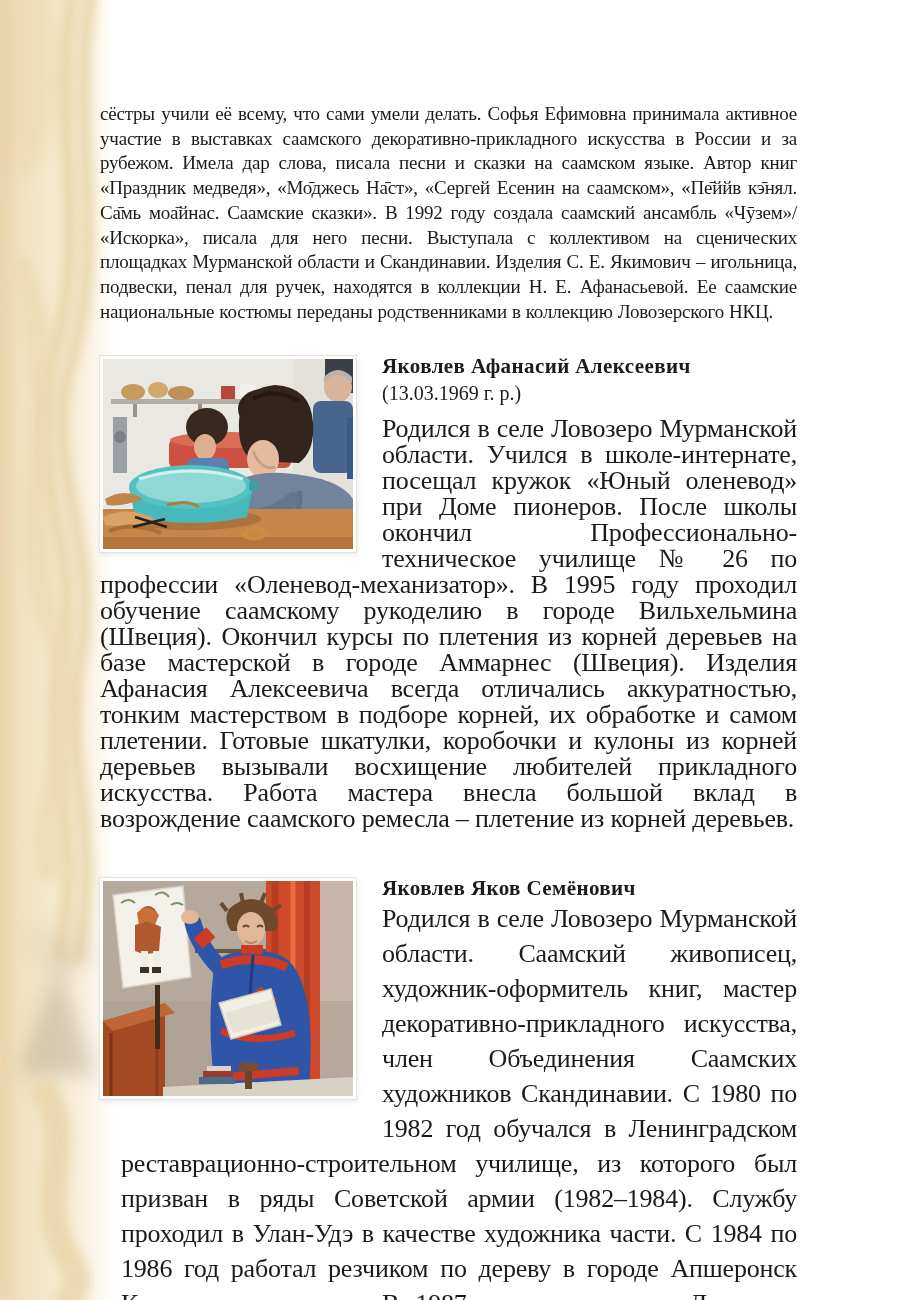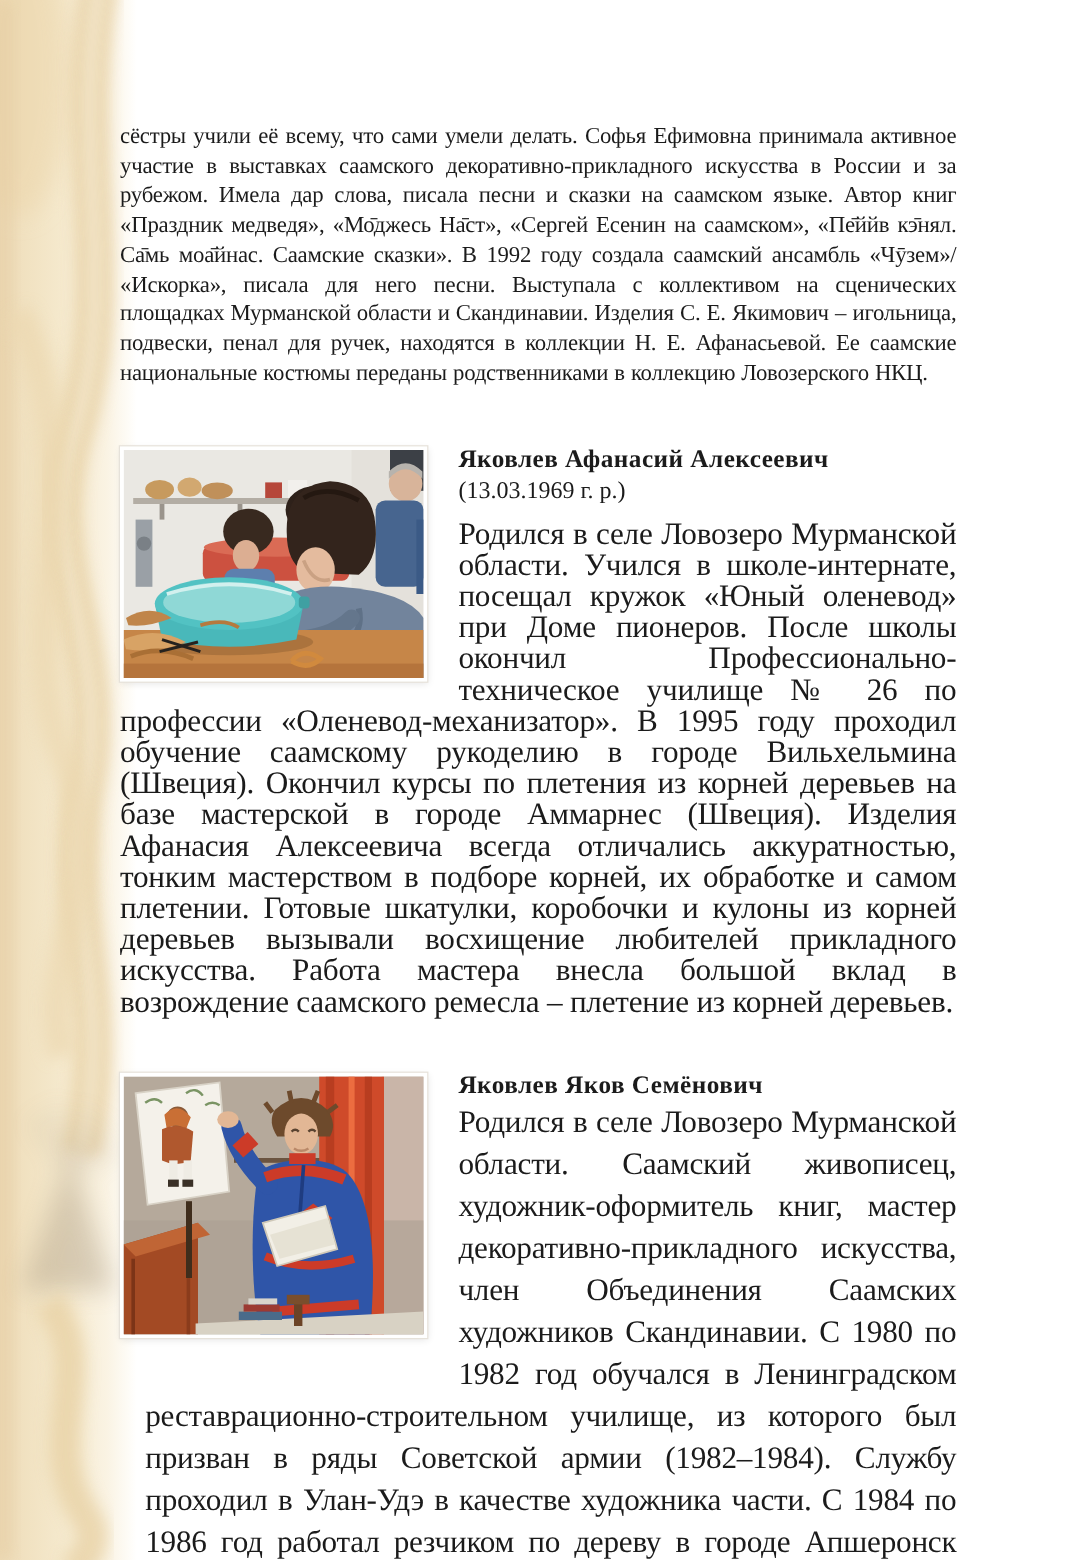--- a/index.html
+++ b/index.html
@@ -16,21 +16,21 @@
   .margin-art svg{display:block;width:114px;height:1300px;}
   
   .content{
     position:absolute;left:100px;top:102px;width:697px;
   }
   p{margin:0;}
   .intro{
     font-size:19px;line-height:24.7px;text-align:justify;letter-spacing:-0.2px;
     word-spacing:0.5px;
   }
-  .bio{margin-top:46px;}
+  .bio{margin-top:30px;}
   .bio + .bio{margin-top:44px;}
   .bio::after{content:"";display:block;clear:both;}
   .photo{
     float:left;width:250px;margin:2px 26px 0 0;
     background:#fff;padding:3px;box-sizing:content-box;
     box-shadow:0 0 0 1px #e6e2da, 1px 2px 6px rgba(0,0,0,.10);
   }
   .photo svg{display:block;}
   .bio-1 .photo{height:190px;margin-bottom:0;}
   .bio-2 .photo{height:215px;margin-bottom:24px;}

